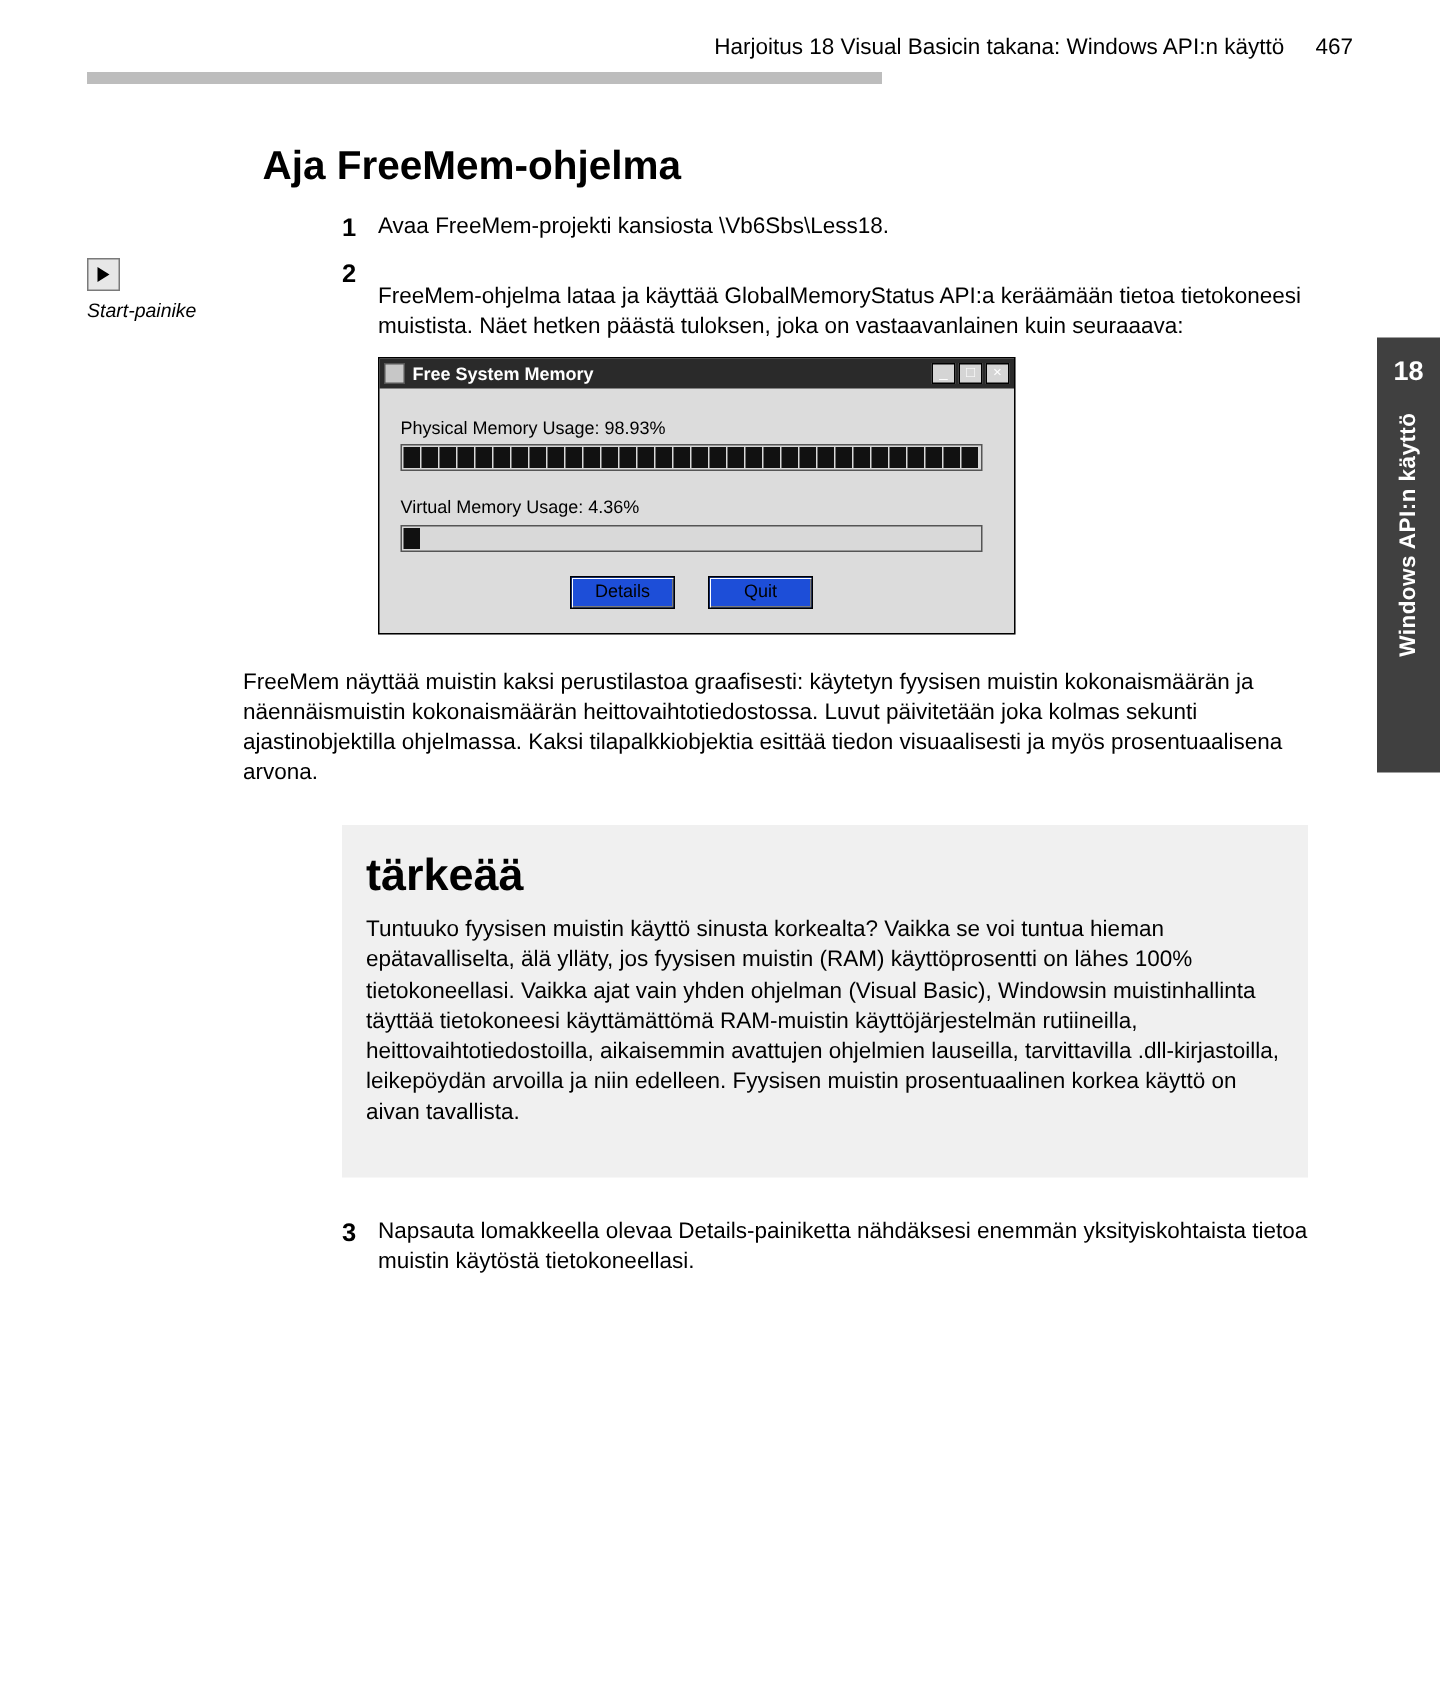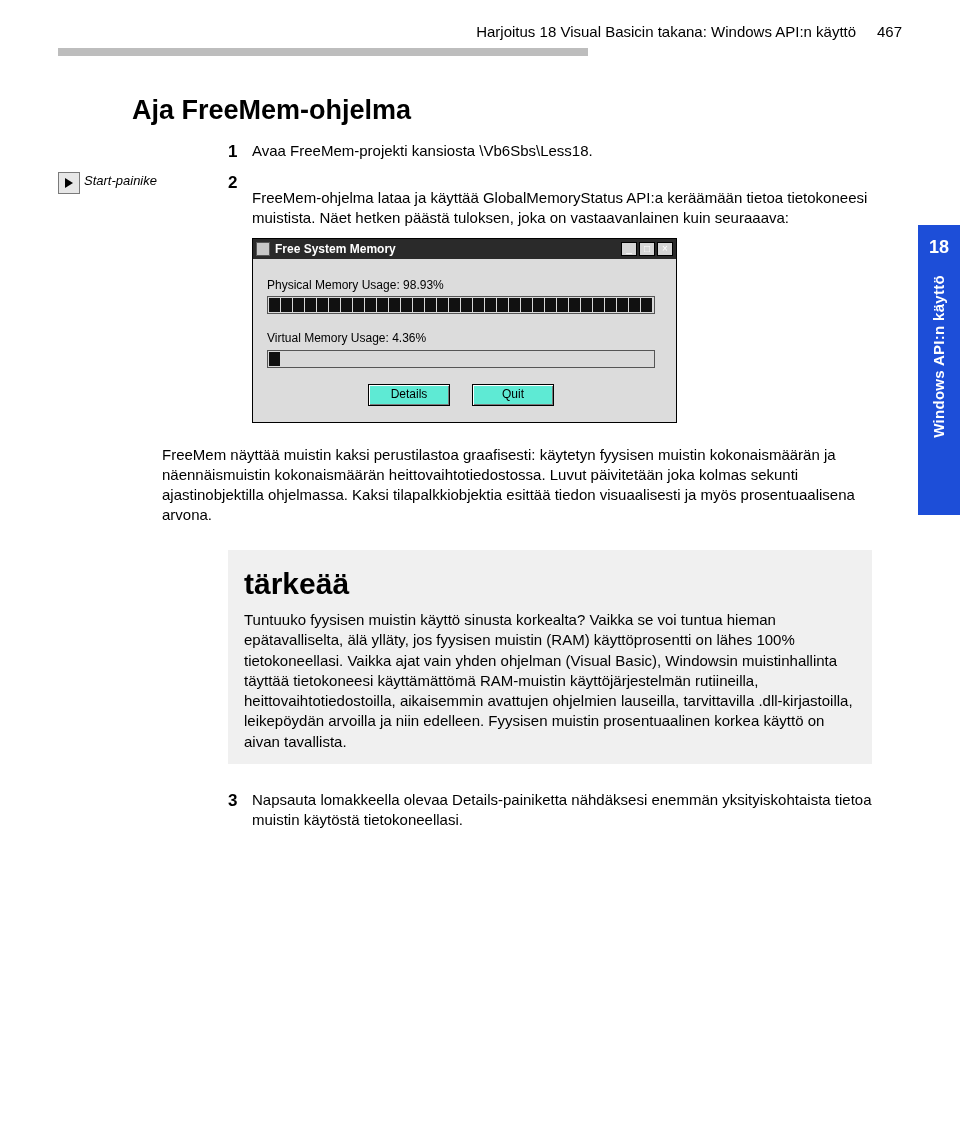--- a/index.html
+++ b/index.html
@@ -28,38 +28,38 @@
     width: 530px;
     margin-left: 0;
     margin-top: 6px;
     margin-bottom: 36px;
   }
   .section-title {
     font-family: "Arial Narrow", Arial, sans-serif;
     font-stretch: condensed;
     font-weight: 700;
     font-size: 27px;
-    margin-left: 74px;
+    margin-left: 117px;
     margin-bottom: 12px;
   }
   .step-block {
     display: flex;
     margin-bottom: 8px;
   }
   .left-gutter {
     width: 170px;
     flex: 0 0 170px;
     padding-right: 14px;
     text-align: left;
     font-size: 13px;
     font-style: italic;
   }
   .gutter-inner {
     display: flex;
-    flex-direction: row;
+    flex-direction: column;
     align-items: flex-start;
     gap: 4px;
   }
   .play-icon {
     display: inline-flex;
     width: 22px; height: 22px;
     border: 1px solid #7a7a7a;
     background: #e7e7e7;
     align-items: center;
     justify-content: center;
@@ -75,21 +75,21 @@
   }
   .step-body {
     flex: 1;
   }
   .side-tab {
     position: absolute;
     right: 0;
     top: 225px;
     width: 42px;
     height: 290px;
-    background: #1d4ed8;
+    background: #404040;
     color: #fff;
     display: flex;
     flex-direction: column;
     align-items: center;
     justify-content: flex-start;
     padding: 10px 0 14px 0;
   }
   .side-tab .chap {
     font-size: 18px;
     font-weight: 700;
@@ -157,41 +157,41 @@
     flex: 0 0 11px;
     height: 100%;
   }
   .btnrow {
     display: flex;
     gap: 22px;
     justify-content: center;
     margin-top: 8px;
   }
   .winbtn3d {
-    width: 82px;
+    width: 70px;
     height: 22px;
     border: 1px solid #000;
-    background: #5eead4;
+    background: #1d4ed8;
     box-shadow: inset 1px 1px 0 #fff, inset -1px -1px 0 #7a7a7a;
     font-size: 12px;
     display: inline-flex;
     align-items: center;
     justify-content: center;
   }
 
   .body-para {
     margin-left: 104px;
     margin-top: 18px;
     margin-right: 30px;
   }
 
   .tarkeaa-box {
     margin: 24px 30px 0 170px;
     background: #f0f0f0;
-    padding: 14px 16px 12px 16px;
+    padding: 14px 16px 33px 16px;
   }
   .tarkeaa-box h2 {
     font-family: "Arial Narrow", Arial, sans-serif;
     font-stretch: condensed;
     font-weight: 700;
     font-size: 30px;
     margin-bottom: 6px;
   }
 </style>
 </head>

